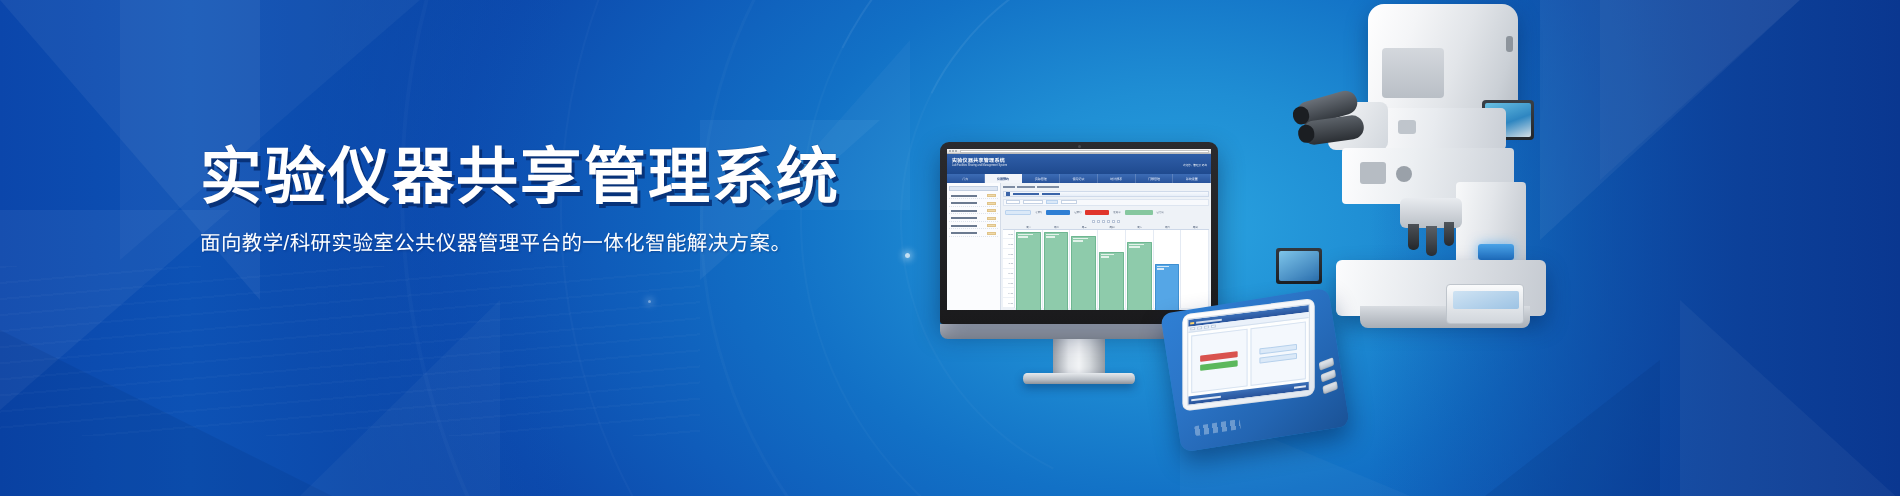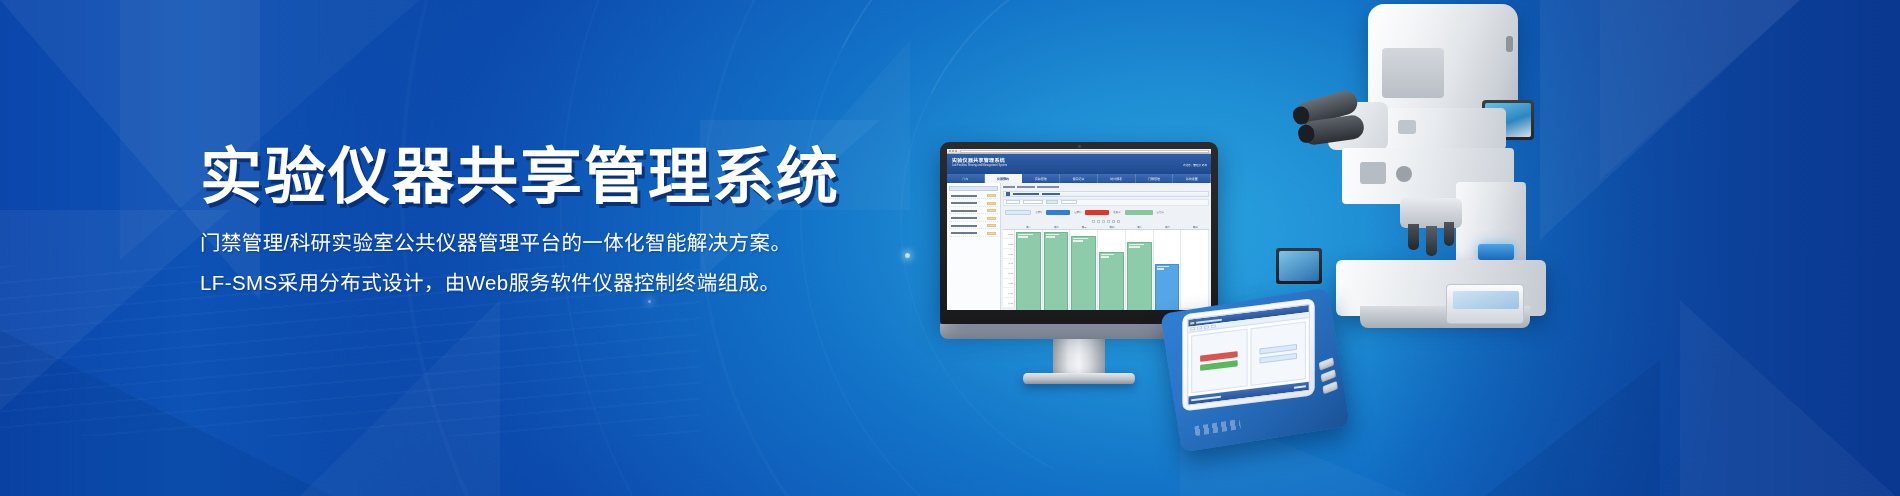--- a/index.html
+++ b/index.html
@@ -238,22 +238,21 @@
   </div>
 
   <div class="streaks"></div>
   <div class="sparkle" style="left:905px;top:253px;width:5px;height:5px;"></div>
   <div class="sparkle" style="left:648px;top:300px;width:3px;height:3px;opacity:.6;"></div>
   <div class="sparkle" style="left:1002px;top:196px;width:3px;height:3px;opacity:.5;"></div>
 
   <div class="copy">
     <h1 class="headline">实验仪器共享管理系统</h1>
     <div class="sub">
-      <p>门禁管理/科研实验室公共仪器管理平台的一体化智能解决方案。</p>
-      <p>LF-SMS采用分布式设计，由Web服务软件仪器控制终端组成。</p>
+      <p>面向教学/科研实验室公共仪器管理平台的一体化智能解决方案。</p>
     </div>
   </div>
 
   <div class="hw">
 
     <div class="scope">
       <div class="sc head-box"></div>
       <div class="sc head-dots"></div>
       <div class="sc mini-panel">
           <i></i>

